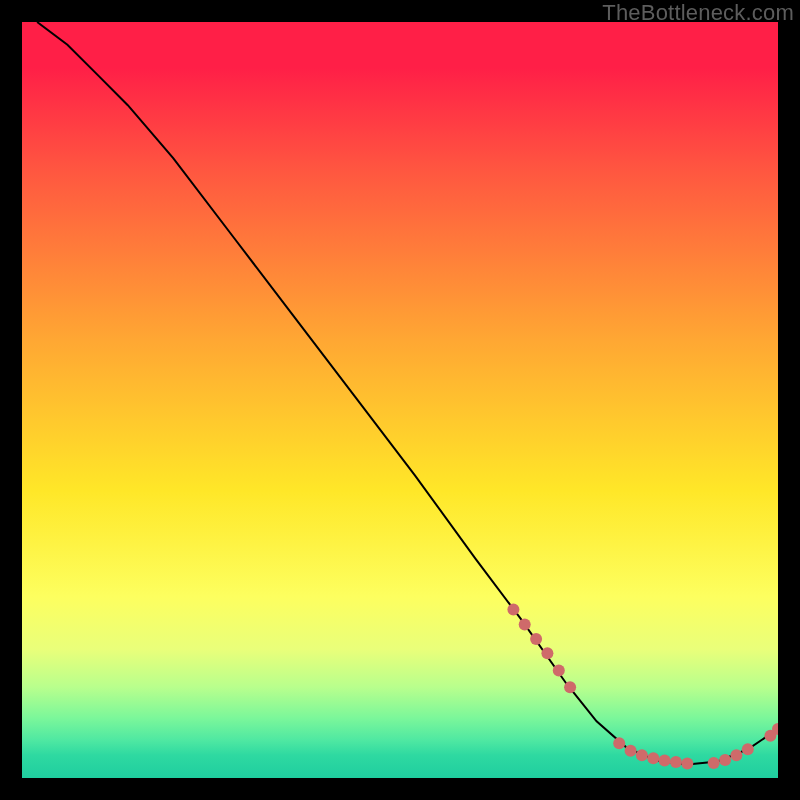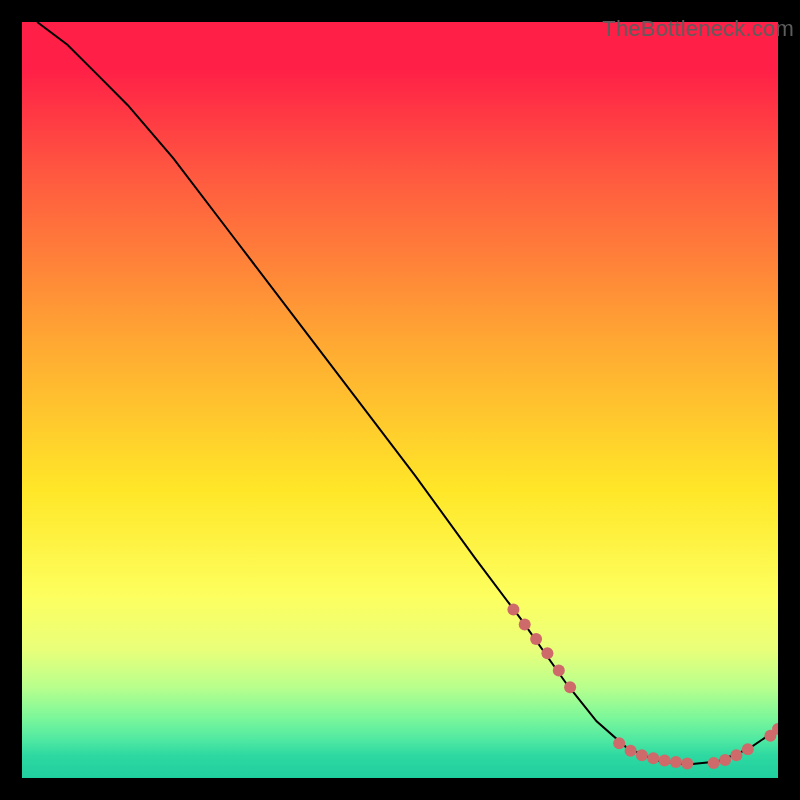--- a/index.html
+++ b/index.html
@@ -27,21 +27,21 @@
       #e9ff7a 83%,
       #b8ff8d 88%,
       #7cf79a 92%,
       #4fe8a2 95%,
       #2ed9a1 97%,
       #1fce9f 100%
     );
   }
   .watermark {
     position: absolute;
-    top: 16px;
+    top: 0;
     right: 6px;
     color: #5d5d5d;
     font-size: 22px;
     font-weight: 400;
     letter-spacing: 0.2px;
   }
   svg.plot {
     position: absolute;
     left: 0;
     top: 0;

